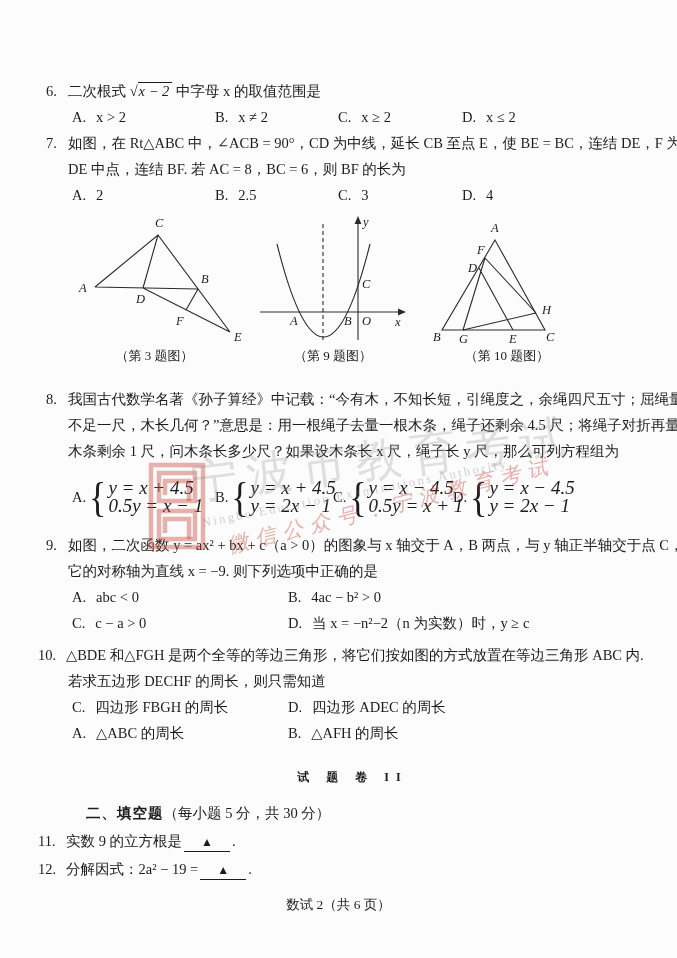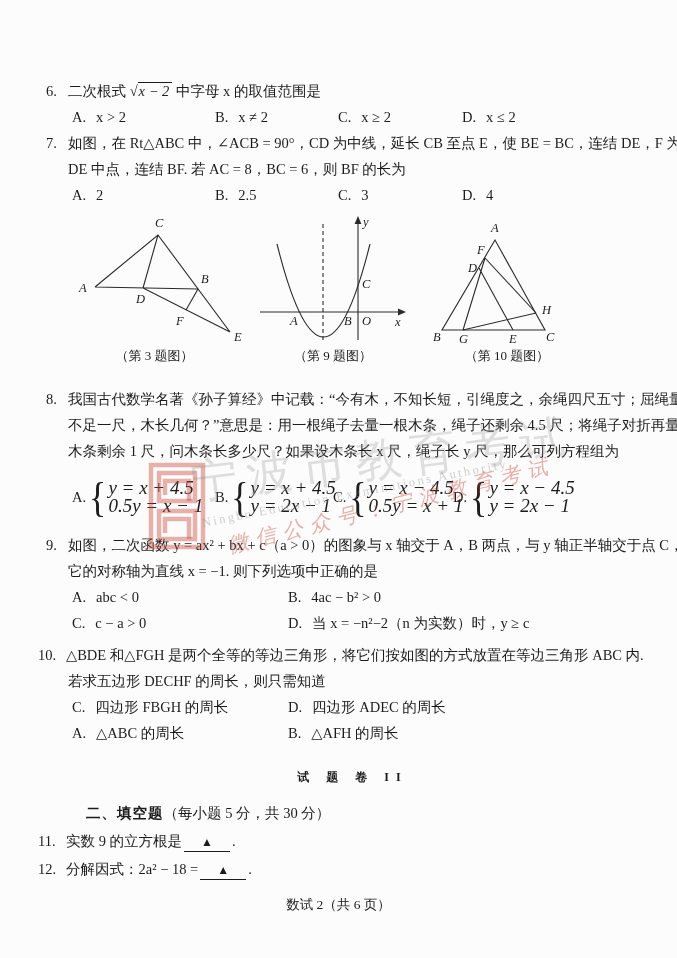--- a/index.html
+++ b/index.html
@@ -190,21 +190,21 @@
         <span class="eqlines">
             <div>y = x − 4.5</div>
             <div>y = 2x − 1</div>
           </span>
       </span>
     </div>
 
     <div class="line" style="margin-top:8px;">
       <span class="qnum">9.</span><span>如图，二次函数 y = ax² + bx + c（a &gt; 0）的图象与 x 轴交于 A，B 两点，与 y 轴正半轴交于点 C，</span>
     </div>
-    <div class="line indent">它的对称轴为直线 x = −1. 则下列选项中正确的是</div>
+    <div class="line indent">它的对称轴为直线 x = −9. 则下列选项中正确的是</div>
     <div class="optrow2">
       <span class="cA"><span class="olabel">A.</span><span>abc &lt; 0</span></span>
       <span class="cB"><span class="olabel">B.</span><span>4ac − b² &gt; 0</span></span>
     </div>
     <div class="optrow2">
       <span class="cA"><span class="olabel">C.</span><span>c − a &gt; 0</span></span>
       <span class="cB"><span class="olabel">D.</span><span>当 x = −n²−2（n 为实数）时，y ≥ c</span></span>
     </div>
 
     <div class="line" style="margin-top:6px;">
@@ -223,19 +223,19 @@
     <div class="sec-title">试 题 卷 II</div>
     <div class="subhead">
       <b>二、填空题</b><span>（每小题 5 分，共 30 分）</span>
     </div>
 
     <div class="line" style="margin-top:2px;">
       <span class="qnum2">11.</span><span>实数 9 的立方根是</span><span class="blank"><span>▲</span></span><span>.</span>
     </div>
 
     <div class="line" style="margin-top:2px;">
-      <span class="qnum2">12.</span><span>分解因式：2a² − 18 =</span><span class="blank"><span>▲</span></span><span>.</span>
+      <span class="qnum2">12.</span><span>分解因式：2a² − 19 =</span><span class="blank"><span>▲</span></span><span>.</span>
     </div>
 
   </div>
 
   <div class="footer">数试 2（共 6 页）</div>
 </div>
 
 </body></html>

